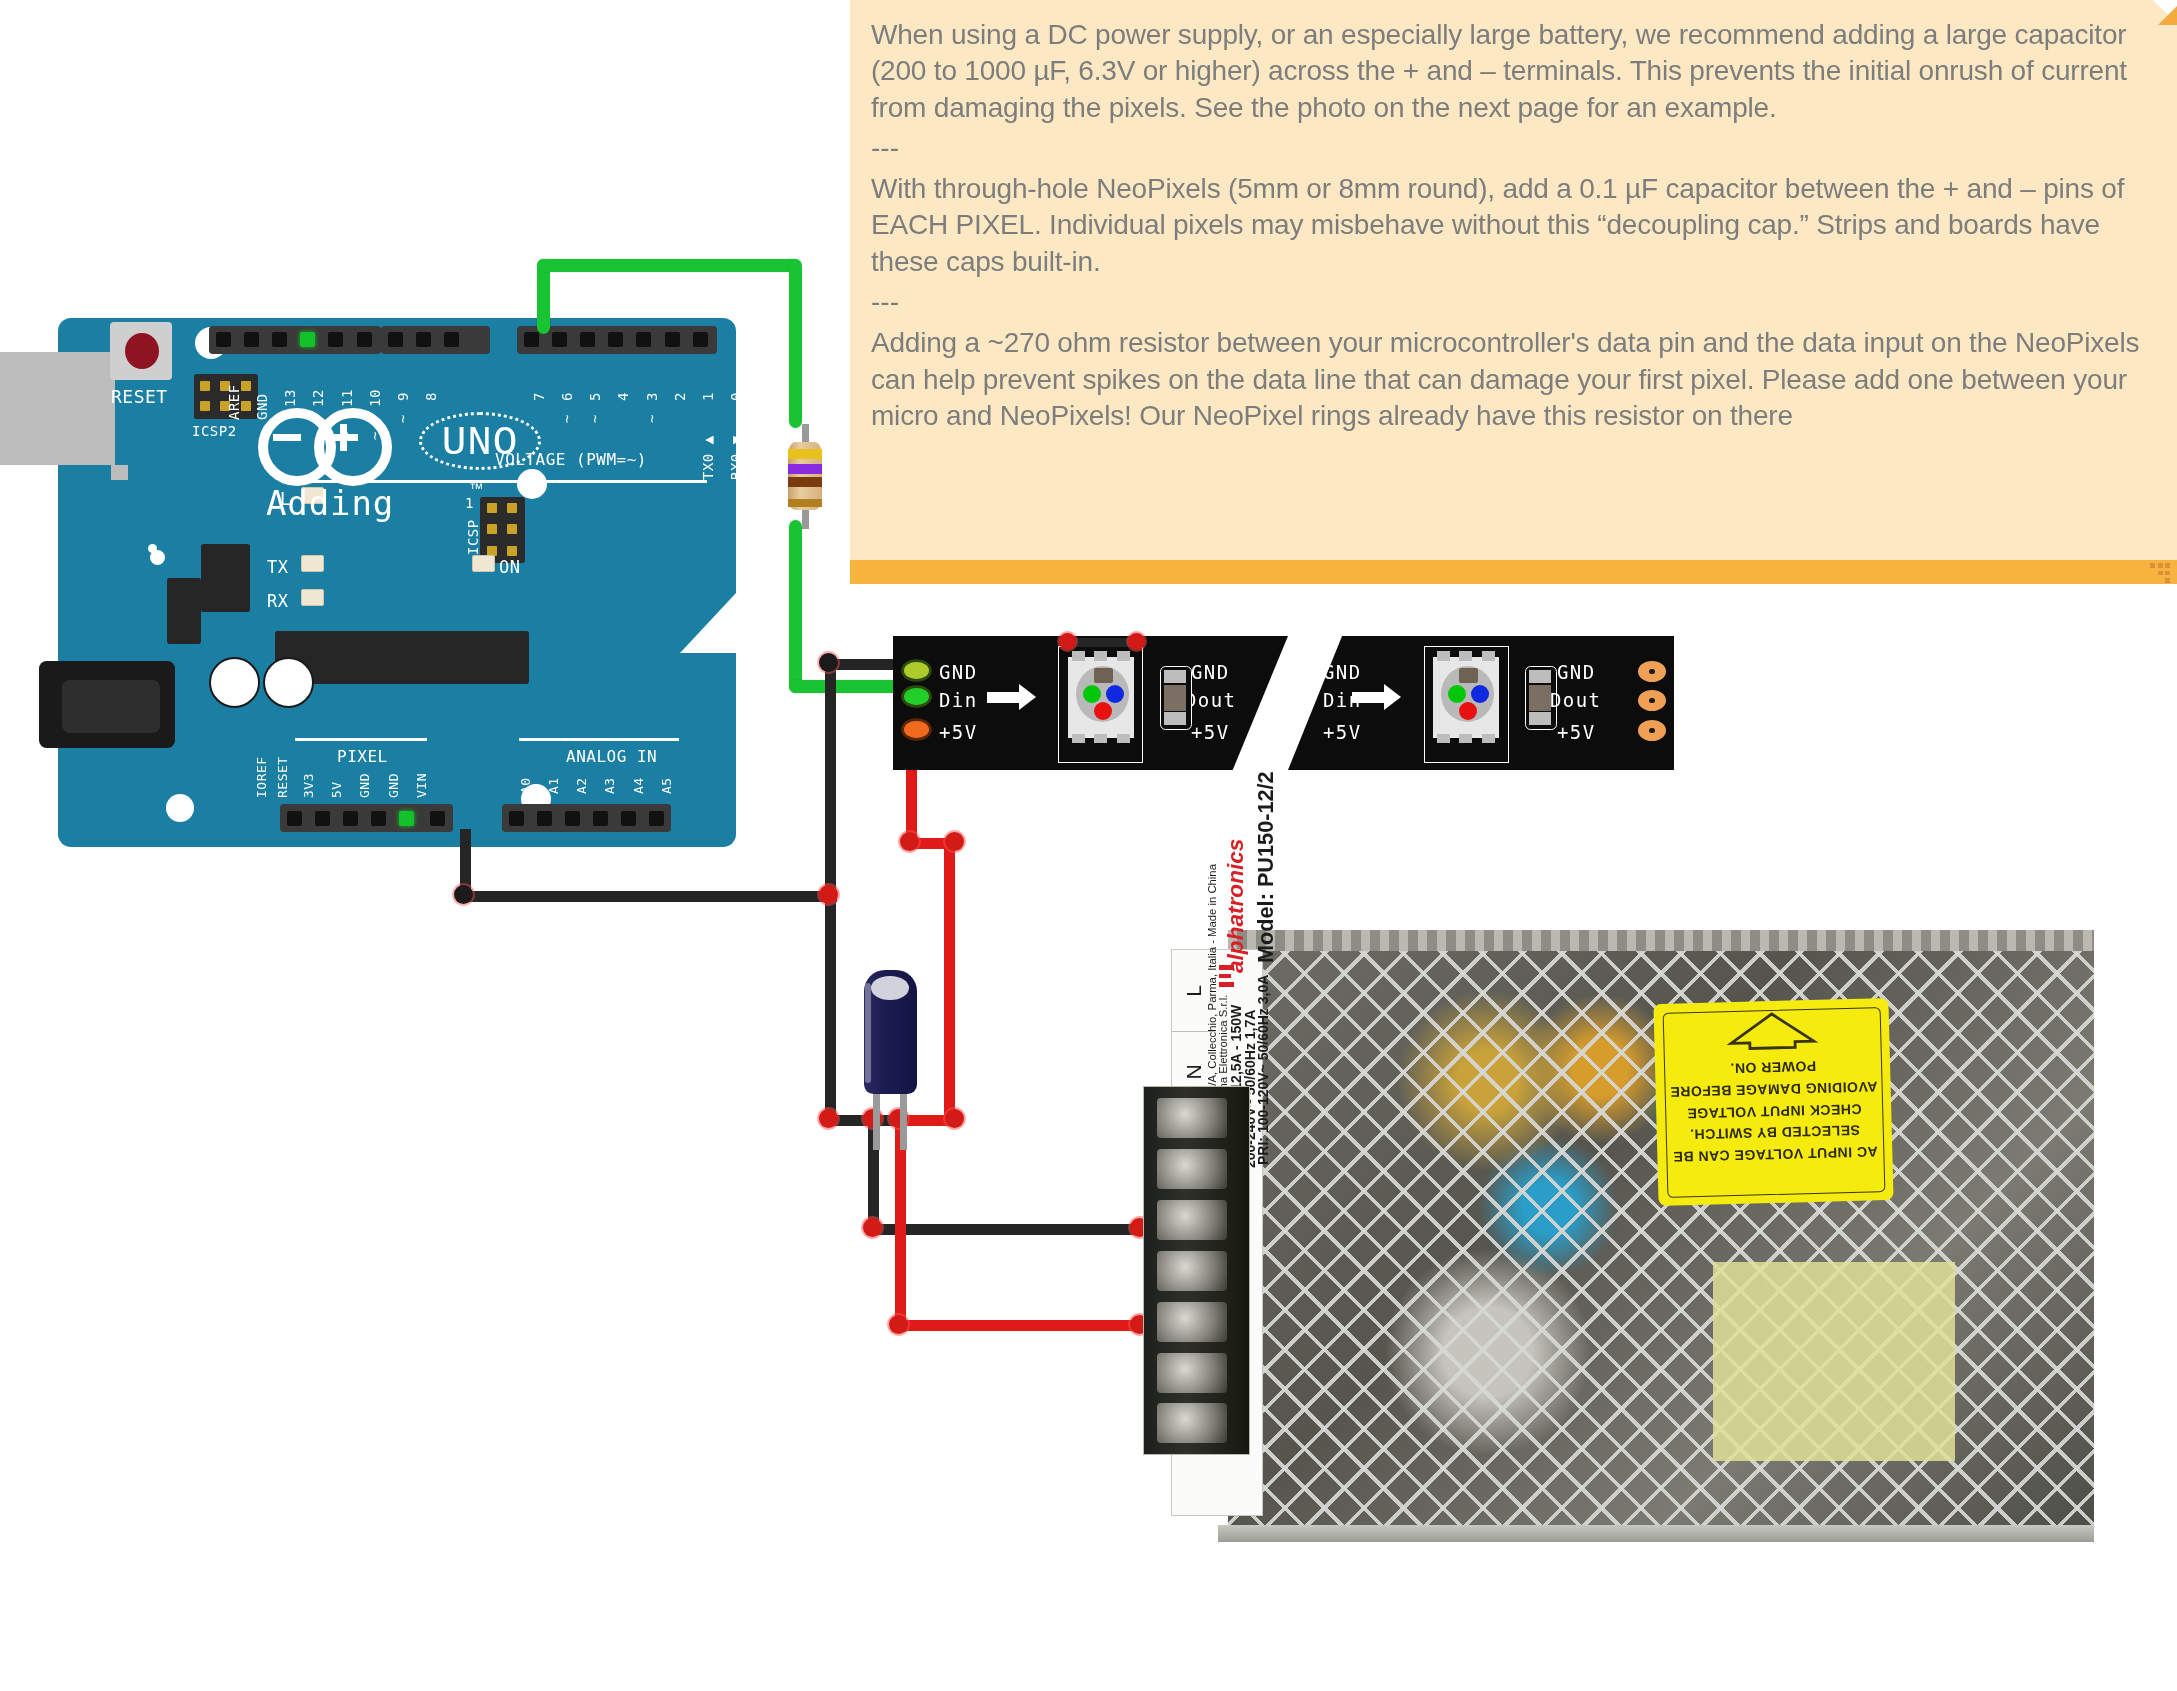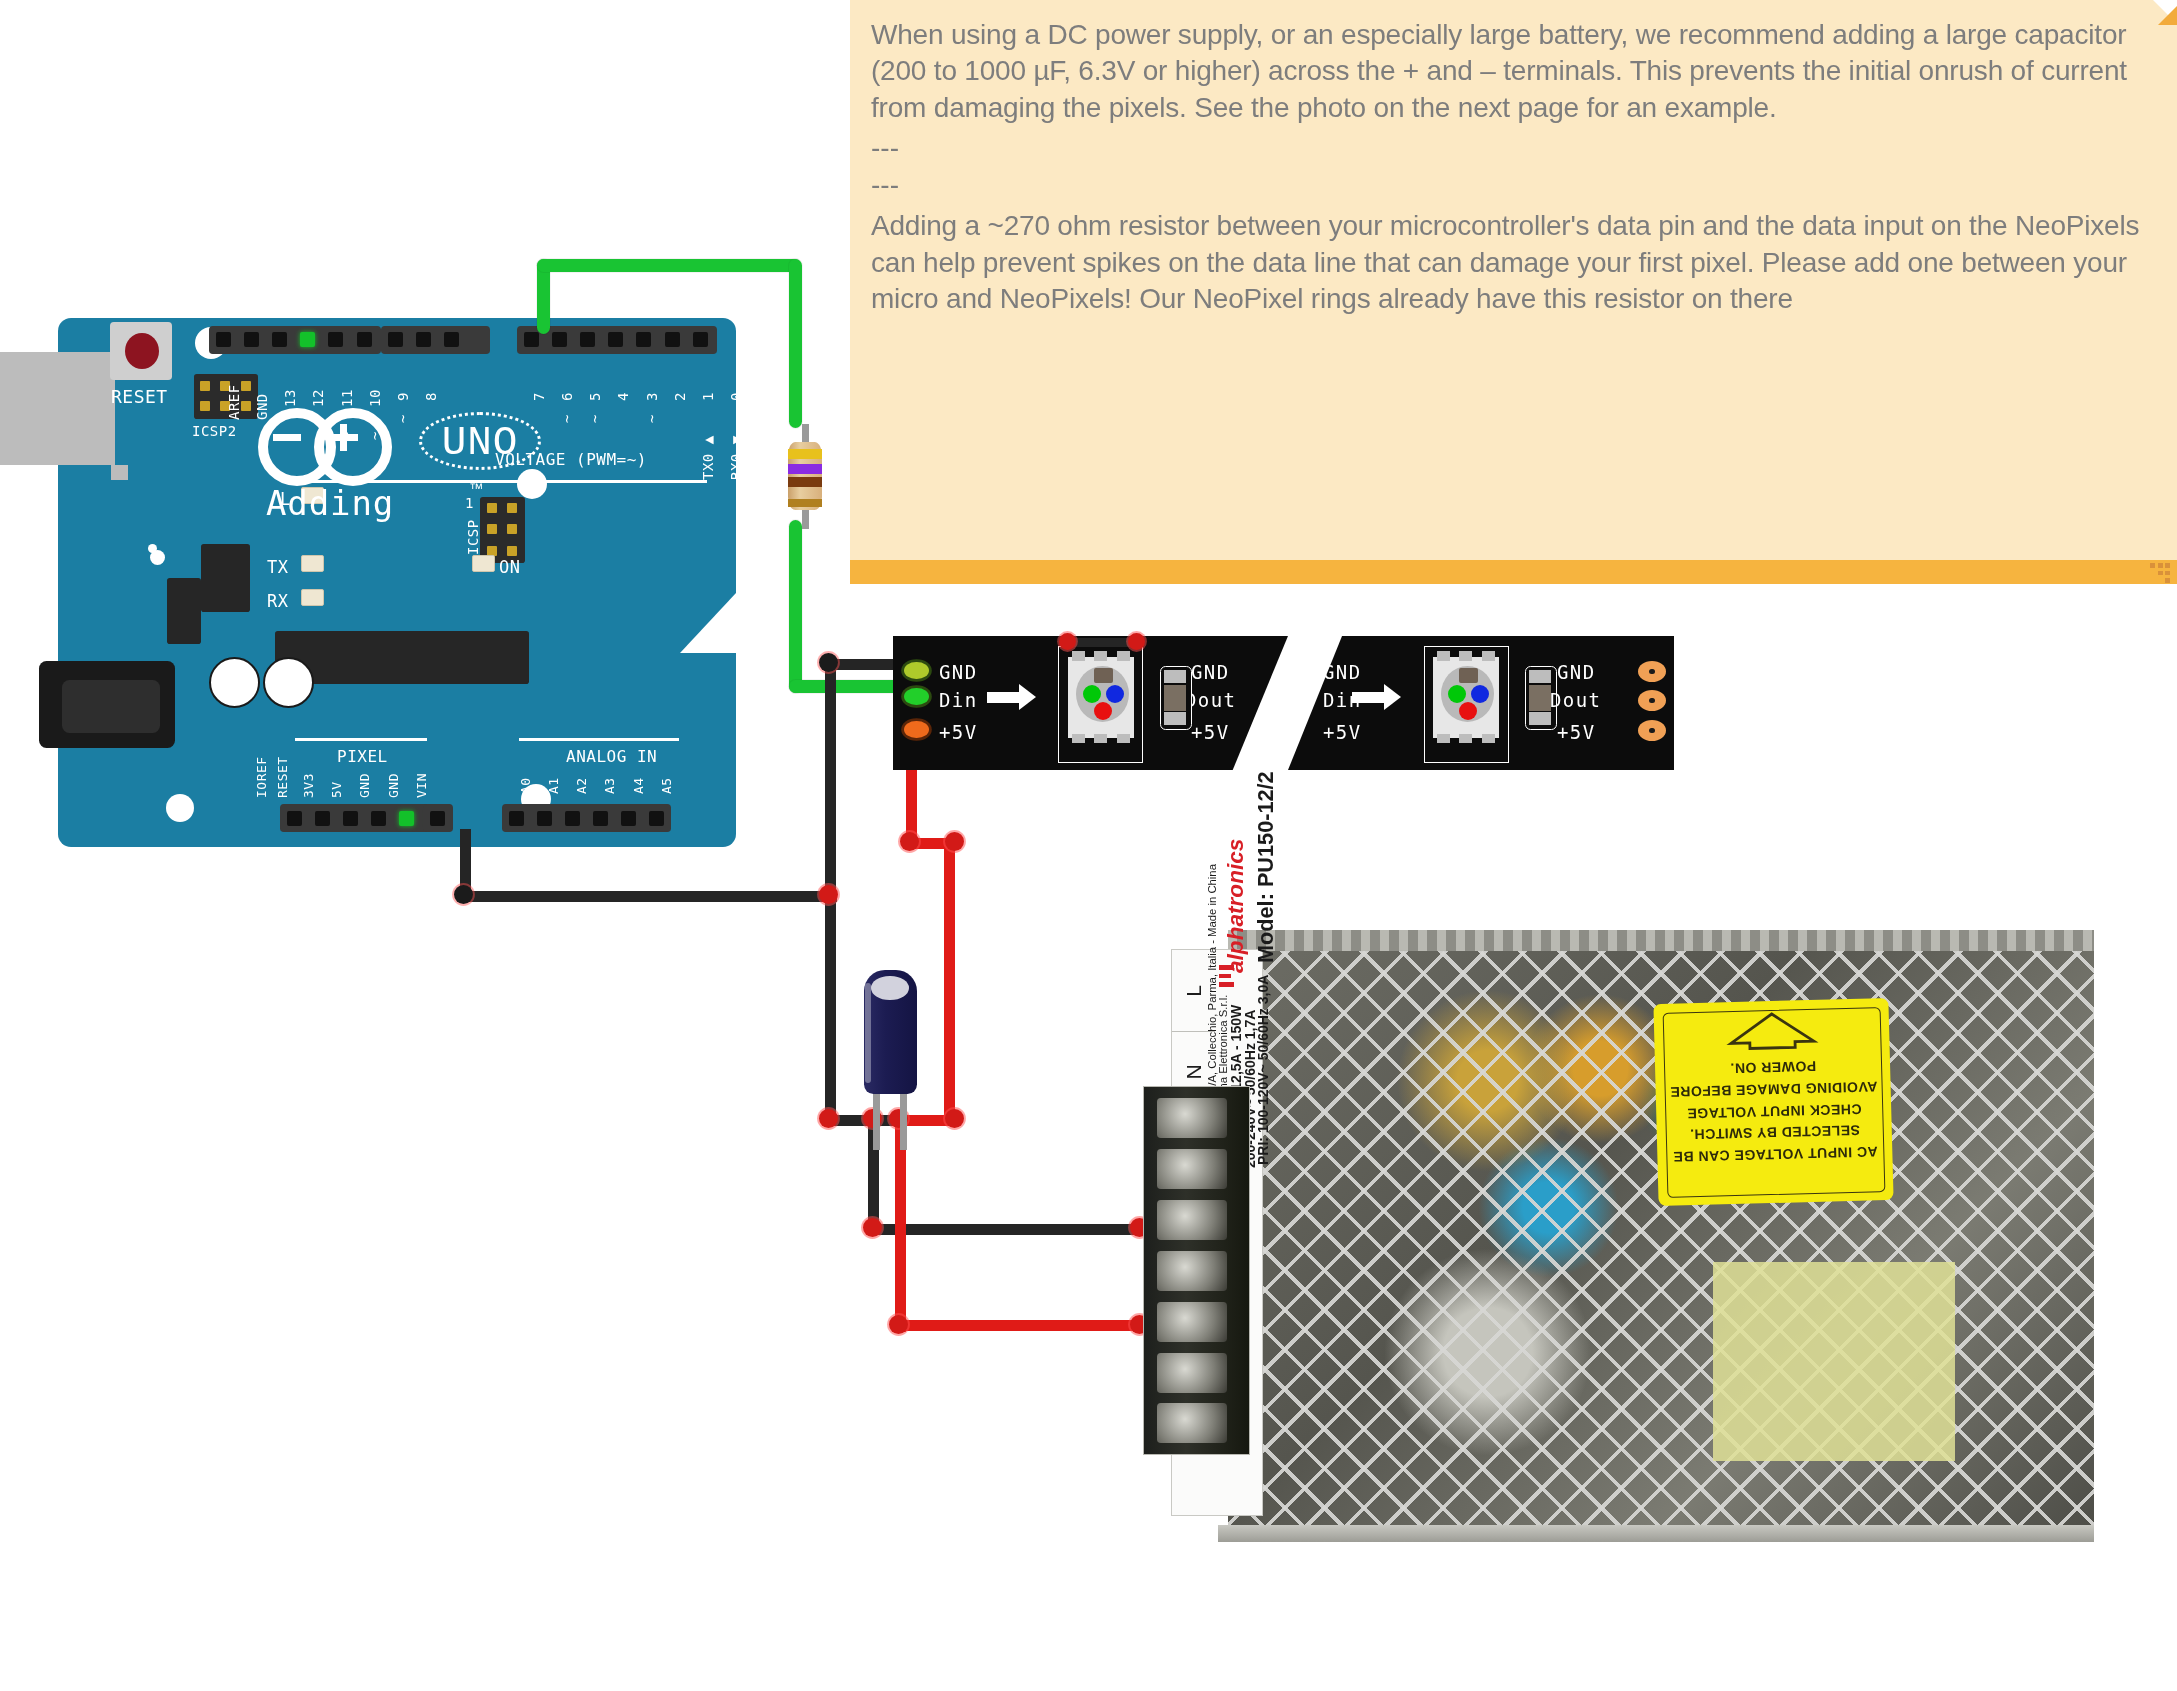--- a/index.html
+++ b/index.html
@@ -530,20 +530,21 @@
     <div class="term-screw" style="top:215px;"></div>
     <div class="term-screw" style="top:266px;"></div>
     <div class="term-screw" style="top:316px;"></div>
   </div>
 </div>
 
 <div id="note-panel">
   <div id="note-body">
     <p class="note-para">When using a DC power supply, or an especially large battery, we recommend adding a large capacitor (200 to 1000 µF, 6.3V or higher) across the + and – terminals. This prevents the initial onrush of current from damaging the pixels. See the photo on the next page for an example.</p>
     <p class="note-sep">---</p>
+    <p class="note-para">With through-hole NeoPixels (5mm or 8mm round), add a 0.1 µF capacitor between the + and – pins of EACH PIXEL. Individual pixels may misbehave without this “decoupling cap.” Strips and boards have these caps built-in.</p>
     <p class="note-sep">---</p>
     <p class="note-para">Adding a ~270 ohm resistor between your microcontroller's data pin and the data input on the NeoPixels can help prevent spikes on the data line that can damage your first pixel. Please add one between your micro and NeoPixels! Our NeoPixel rings already have this resistor on there</p>
   </div>
   <div id="note-corner"></div>
   <div id="note-corner2"></div>
   <div id="note-footer">
     <div id="note-grip">
       <i style="left:0;top:0;"></i>
         <i style="left:7.5px;top:0;"></i>
         <i style="left:15px;top:0;"></i>

